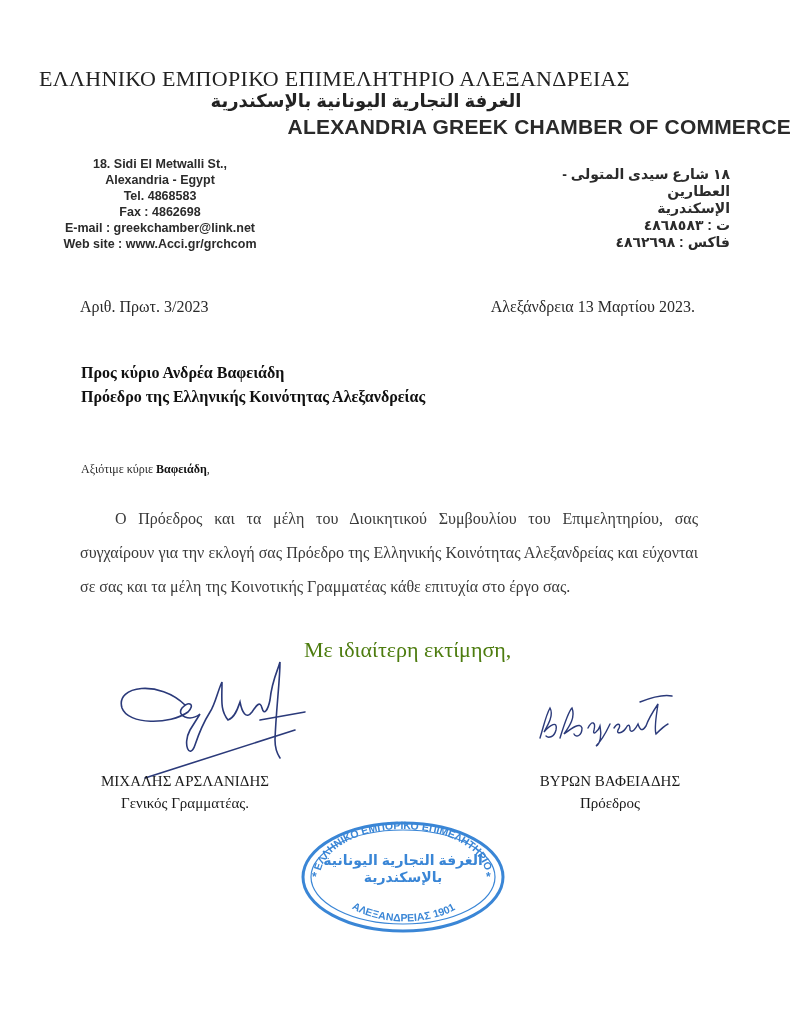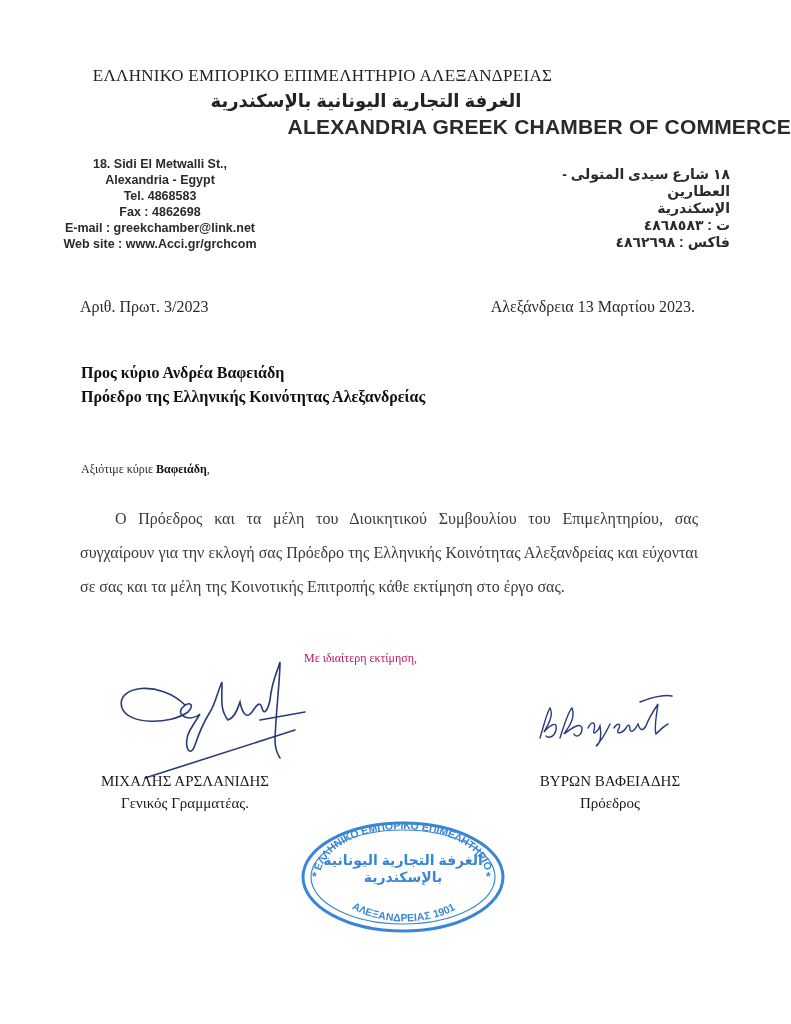--- a/index.html
+++ b/index.html
@@ -5,39 +5,39 @@
   html, body { margin:0; padding:0; }
   body {
     width:791px; height:1024px; background:#ffffff; position:relative; overflow:hidden;
     color:#1a1a1a;
   }
   .abs { position:absolute; }
   .serif { font-family:"Liberation Serif", "DejaVu Serif", serif; }
   .sans { font-family:"Liberation Sans", "DejaVu Sans", sans-serif; }
 
   
-  #lh-greek { left:0; width:645px; top:66px; text-align:center; font-size:17px; letter-spacing:0.3px; color:#222; }
+  #lh-greek { left:12px; width:645px; top:66px; text-align:center; font-size:22px; letter-spacing:0.3px; color:#222; }
   #lh-arabic { left:0; width:732px; top:90px; text-align:center; font-size:18px; font-weight:bold; color:#222; direction:rtl; }
   #lh-english { left:0; width:791px; top:115px; text-align:right; font-size:21px; font-weight:bold; color:#2a2a2a; letter-spacing:0.2px; }
 
   #contact-left { left:40px; top:156px; width:240px; text-align:center; font-size:12.5px; font-weight:bold; line-height:16px; color:#2b2b2b; }
   #contact-right { left:540px; top:166px; width:190px; text-align:right; font-size:14px; font-weight:bold; line-height:17px; color:#2b2b2b; direction:rtl; }
 
   
   #ref-number { left:80px; top:298px; font-size:16px; color:#2a2a2a; }
   #letter-date { right:96px; top:298px; font-size:16px; color:#2a2a2a; }
 
   #recipient { left:81px; top:361px; font-size:16px; font-weight:bold; line-height:24px; color:#111; }
 
   #salutation { left:81px; top:462px; font-size:12px; color:#2a2a2a; }
   #salutation b { color:#111; }
 
   #body-para { left:80px; top:502px; width:618px; font-size:16px; line-height:34px; text-align:justify; color:#3a3a3a; text-indent:35px; }
 
-  #closing { left:304px; top:651px; font-size:12px; color:#be185d; }
+  #closing { left:304px; top:637px; font-size:22px; color:#4d7c0f; }
 
   
   .sig-name { font-size:15px; color:#1a1a1a; text-align:center; }
   #sig-left-name { left:80px; top:773px; width:210px; }
   #sig-left-title { left:80px; top:795px; width:210px; }
   #sig-right-name { left:505px; top:773px; width:210px; }
   #sig-right-title { left:505px; top:795px; width:210px; }
 
   #sig-left-scribble { left:110px; top:650px; }
   #sig-right-scribble { left:530px; top:680px; }
@@ -72,21 +72,21 @@
 <div id="ref-number" class="abs serif">Αριθ. Πρωτ. 3/2023</div>
 <div id="letter-date" class="abs serif">Αλεξάνδρεια 13 Μαρτίου 2023.</div>
 
 <div id="recipient" class="abs serif">
   <div>Προς κύριο Ανδρέα Βαφειάδη</div>
   <div>Πρόεδρο της Ελληνικής Κοινότητας Αλεξανδρείας</div>
 </div>
 
 <div id="salutation" class="abs serif"><span>Αξιότιμε κύριε </span><b>Βαφειάδη</b><span>,</span></div>
 
-<div id="body-para" class="abs serif">Ο Πρόεδρος και τα μέλη του Διοικητικού Συμβουλίου του Επιμελητηρίου, σας συγχαίρουν για την εκλογή σας Πρόεδρο της Ελληνικής Κοινότητας Αλεξανδρείας και εύχονται σε σας και τα μέλη της Κοινοτικής Επιτροπής κάθε εκτίμηση στο έργο σας.</div>
+<div id="body-para" class="abs serif">Ο Πρόεδρος και τα μέλη του Διοικητικού Συμβουλίου του Επιμελητηρίου, σας συγχαίρουν για την εκλογή σας Πρόεδρο της Ελληνικής Κοινότητας Αλεξανδρείας και εύχονται σε σας και τα μέλη της Κοινοτικής Γραμματέας κάθε επιτυχία στο έργο σας.</div>
 
 <div id="closing" class="abs serif">Με ιδιαίτερη εκτίμηση,</div>
 
 <svg id="sig-left-scribble" class="abs" width="200" height="130">
   <g fill="none" stroke="#2b3a7a" stroke-width="1.6" stroke-linecap="round">
     <path d="M75,55 C50,30 5,35 12,58 C18,75 60,75 78,62 C85,55 80,50 72,58 C66,66 80,72 90,64 L80,80 C72,95 80,110 85,95 C90,80 95,70 100,62 C105,55 108,40 112,32 C112,50 110,60 118,70 C125,68 128,58 130,52 C132,62 136,70 142,62 C146,56 150,50 152,58 C154,66 158,60 160,50 C162,30 168,20 170,12 C170,30 166,60 165,90 C165,100 168,105 170,108"></path>
     <path d="M35,128 L185,80"></path>
     <path d="M150,70 L195,62"></path>
   </g>
 </svg>

